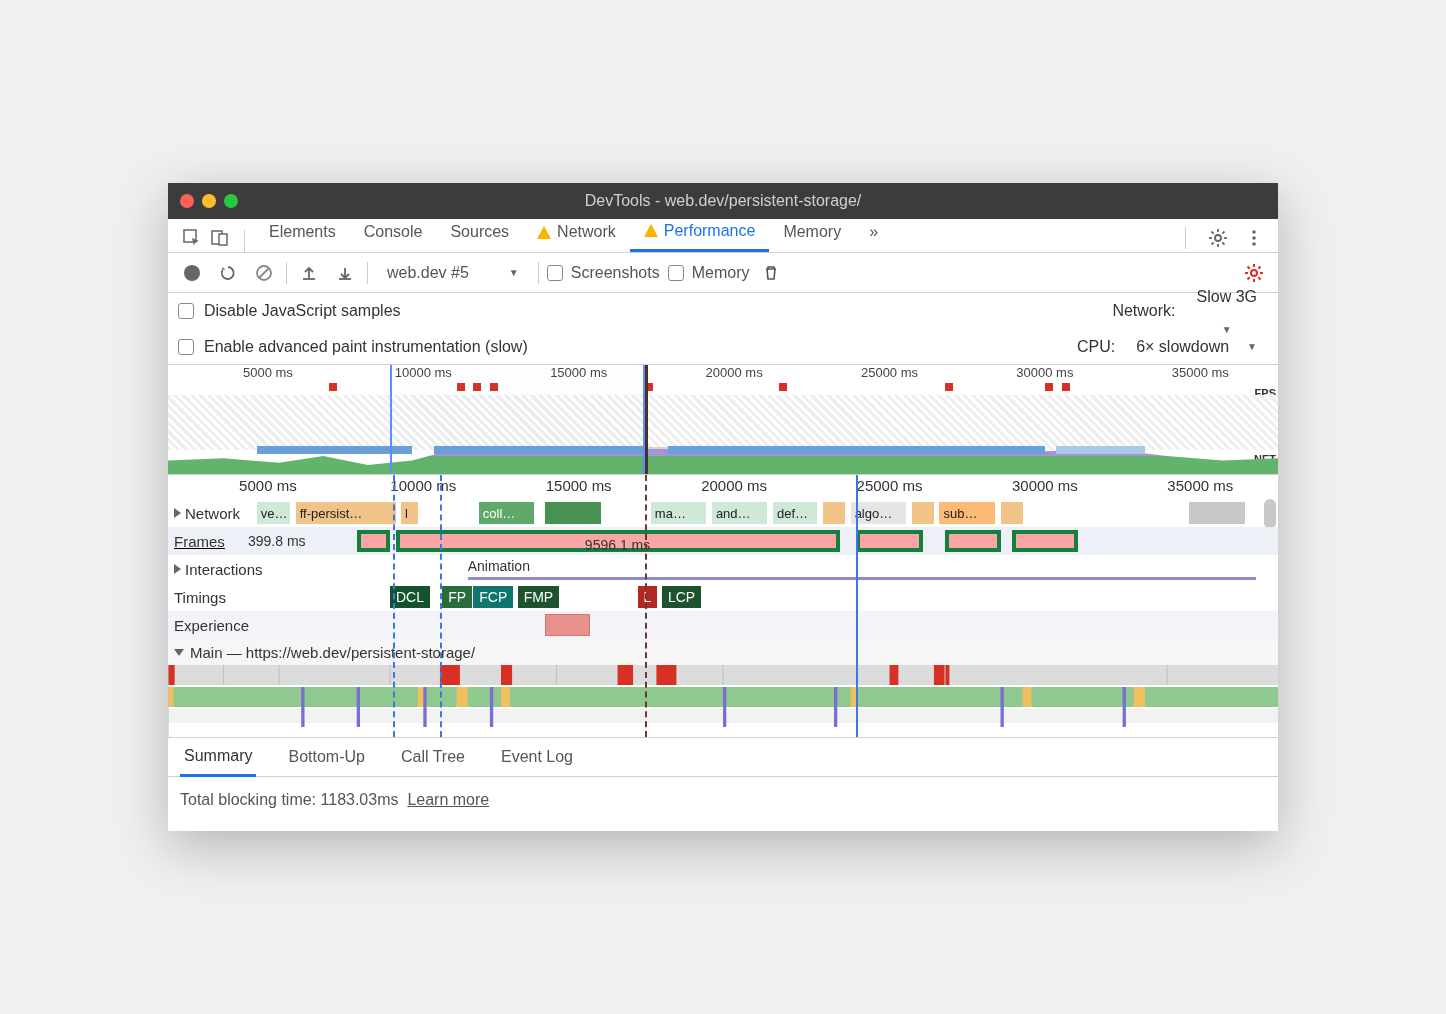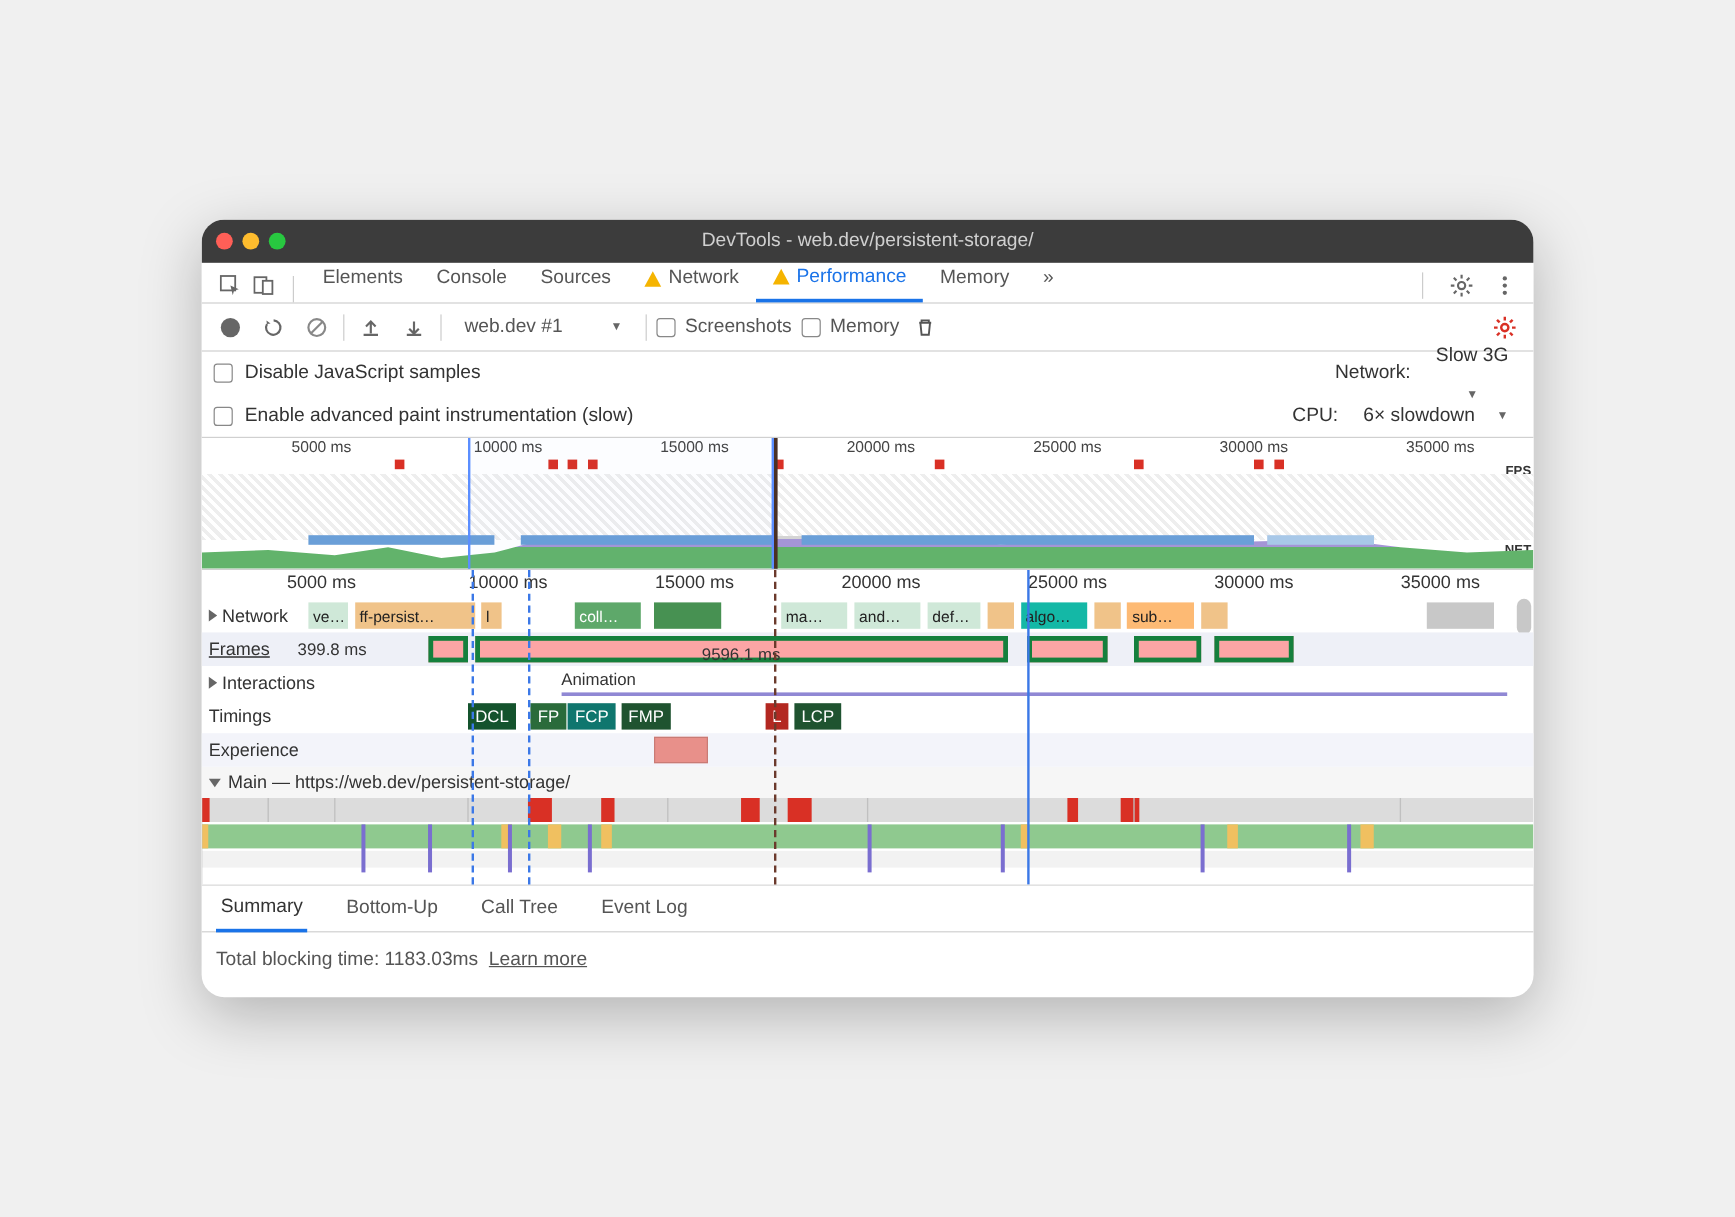--- a/index.html
+++ b/index.html
@@ -1,17 +1,17 @@
 <!DOCTYPE html>
 <html><head>
 <meta charset="utf-8">
 <style>
 * { box-sizing: border-box; margin: 0; padding: 0; }
 body { font-family: -apple-system, "Helvetica Neue", Arial, sans-serif; background: #f0f0f0; display: flex; align-items: center; justify-content: center; height: 100vh; }
-.window { width: 1110px; background: #fff; border-radius: 19px; box-shadow: 0 15px 50px rgba(0,0,0,0.25); overflow: hidden; }
+.window { width: 1110px; background: #fff; border-radius: 0; box-shadow: 0 15px 50px rgba(0,0,0,0.25); overflow: hidden; }
 .titlebar { background: #3c3c3c; height: 36px; display: flex; align-items: center; padding: 0 12px; position: relative; }
 .traffic { display: flex; gap: 8px; }
 .traffic span { width: 14px; height: 14px; border-radius: 50%; display: block; }
 .t-close{background:#ff5f57;} .t-min{background:#febc2e;} .t-max{background:#28c840;}
 .title { color:#d0d0d0; font-size:16px; position:absolute; left:0; right:0; text-align:center; pointer-events:none; }
 .tabs-row { display:flex; align-items:flex-end; height:34px; border-bottom:1px solid #d0d0d0; padding: 0 10px; gap: 0; font-size:16px; color:#555; }
 .icon-btn { width:28px; height:28px; display:flex; align-items:center; justify-content:center; cursor:pointer; color:#666; }
 .tabs-row .sep { width:1px; height:22px; background:#ccc; margin:0 10px; }
 .panel-tab { padding: 0 14px; height:40px; display:flex; align-items:center; gap:6px; cursor:pointer; }
 .panel-tab.active { color:#1a73e8; border-bottom:3px solid #1a73e8; font-weight:500;}
@@ -165,21 +165,21 @@
         </svg>
       </div>
     <div class="icon-btn">
         <svg width="18" height="18" viewBox="0 0 18 18">
           <path d="M9 4 L9 14 M5 10 L9 14 L13 10" fill="none" stroke="#666" stroke-width="1.8"></path>
           <line x1="3" y1="15" x2="15" y2="15" stroke="#666" stroke-width="1.8"></line>
         </svg>
       </div>
     <div class="sep" style="width:1px;height:22px;background:#ccc;"></div>
     <div class="dropdown">
-      <span>web.dev #1</span>
+      <span>web.dev #5</span>
       <span class="tri">▼</span>
     </div>
     <div class="sep" style="width:1px;height:22px;background:#ccc;"></div>
     <span class="chk"></span>
     <span>Screenshots</span>
     <span class="chk"></span>
     <span>Memory</span>
     <div class="icon-btn">
         <svg width="18" height="18" viewBox="0 0 18 18">
           <path d="M4 5 L14 5 M6 5 L6 3 L12 3 L12 5 M5 5 L6 15 L12 15 L13 5" fill="none" stroke="#555" stroke-width="1.6"></path>
@@ -283,21 +283,21 @@
       <div class="track-content">
         <div class="netblock" style="left:8%; width:3%; background:#cfe8d8">ve…</div>
         <div class="netblock" style="left:11.5%; width:9%; background:#f0c389">ff-persist…</div>
         <div class="netblock" style="left:21%; width:1.5%; background:#f0c389">l</div>
         <div class="netblock" style="left:28%; width:5%; background:#5ea86a; color:#fff">coll…</div>
         <div class="netblock" style="left:34%; width:5%; background:#479152"></div>
         <div class="netblock" style="left:43.5%; width:5%; background:#cfe8d8">ma…</div>
         <div class="netblock" style="left:49%; width:5%; background:#cfe8d8">and…</div>
         <div class="netblock" style="left:54.5%; width:4%; background:#cfe8d8">def…</div>
         <div class="netblock" style="left:59%; width:2%; background:#f0c389"></div>
-        <div class="netblock" style="left:61.5%; width:5%; background:#14b8a6">algo…</div>
+        <div class="netblock" style="left:61.5%; width:5%; background:#e5e5e5">algo…</div>
         <div class="netblock" style="left:67%; width:2%; background:#f0c389"></div>
         <div class="netblock" style="left:69.5%; width:5%; background:#fdba74">sub…</div>
         <div class="netblock" style="left:75%; width:2%; background:#f0c389"></div>
         <div class="netblock" style="left:92%; width:5%; background:#c8c8c8"></div>
       </div>
       <div class="scroll-stub" style="top:0"></div>
     </div>
 
     <div class="track frames-row">
       <div class="track-label">

